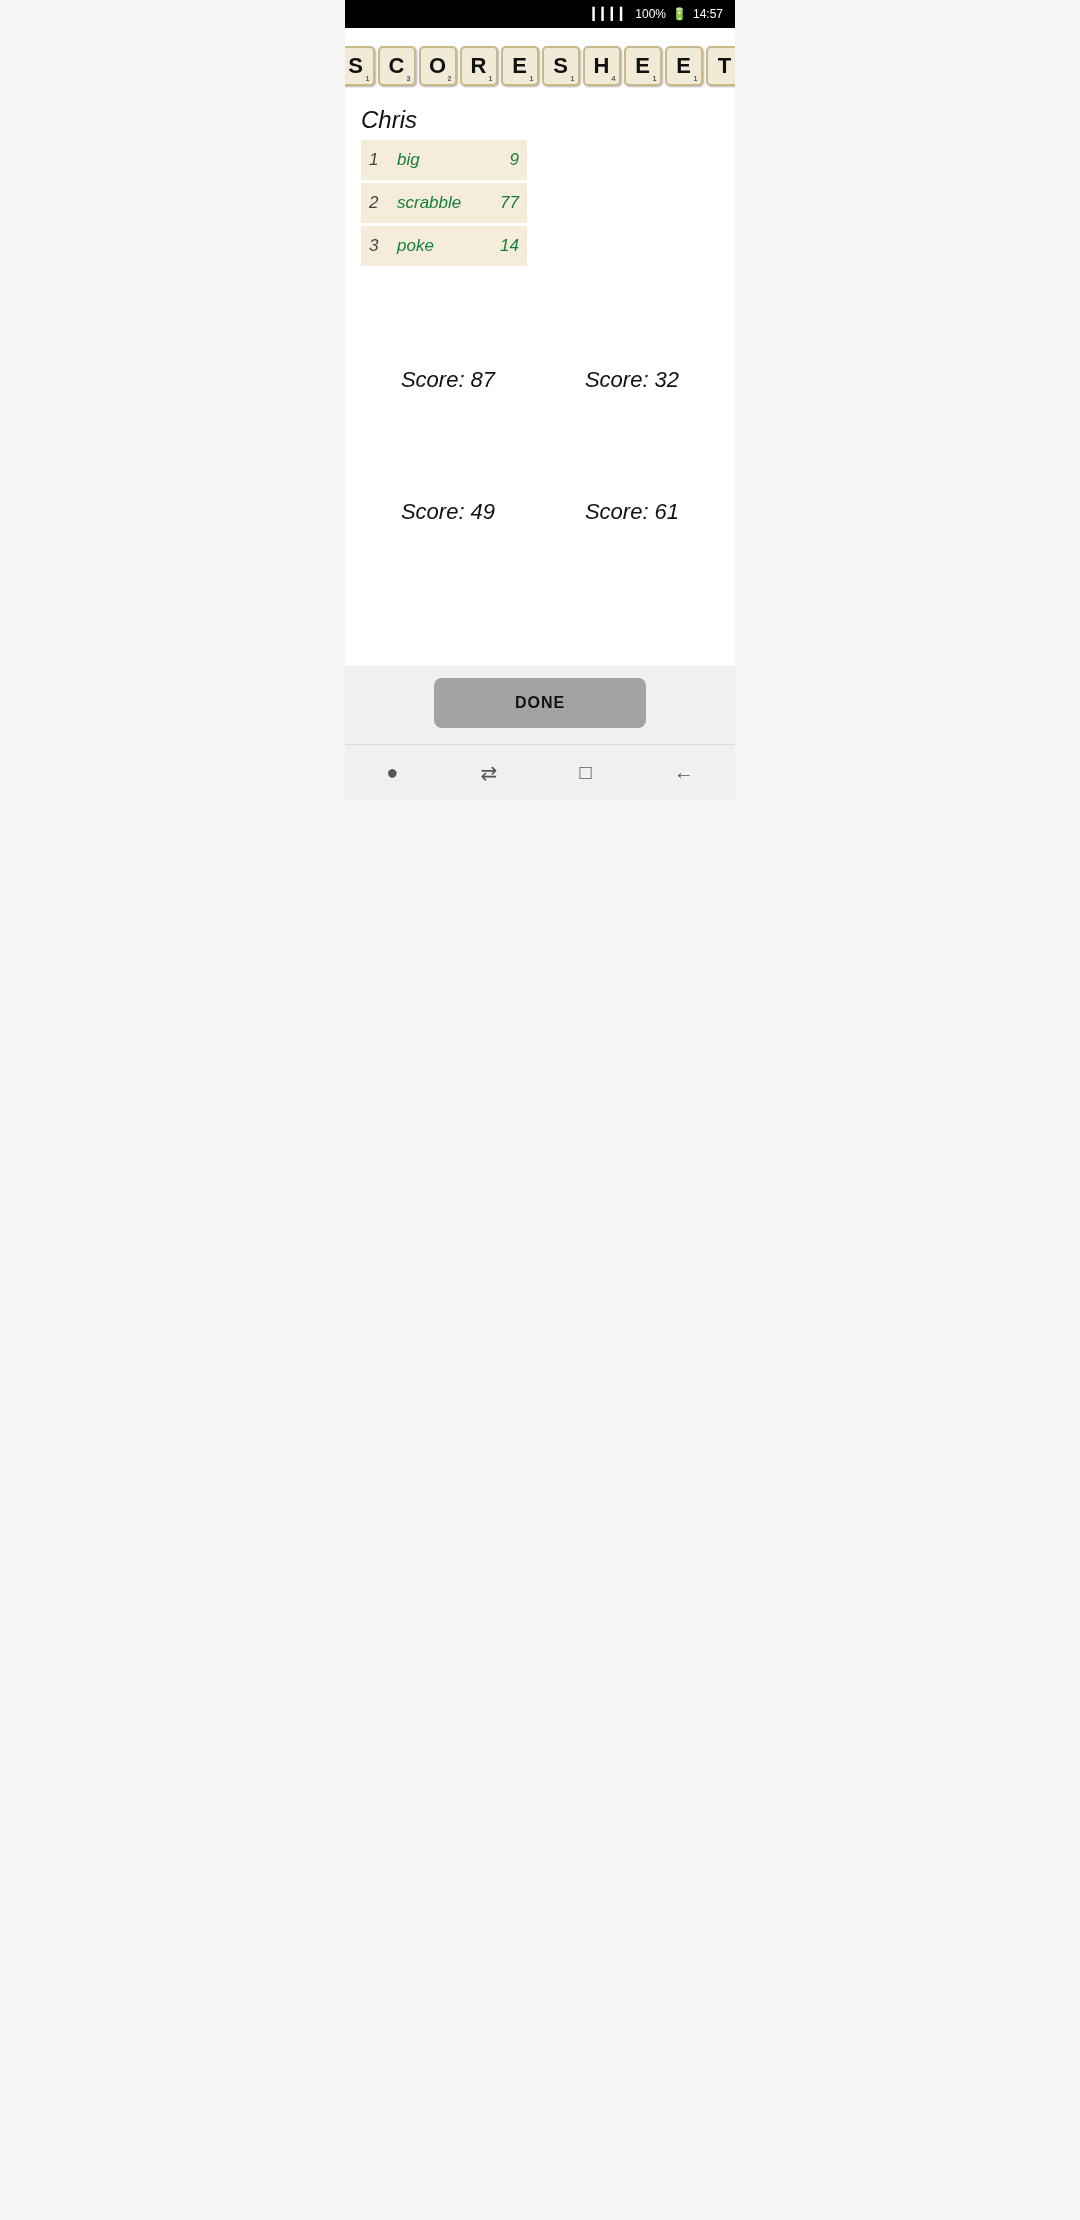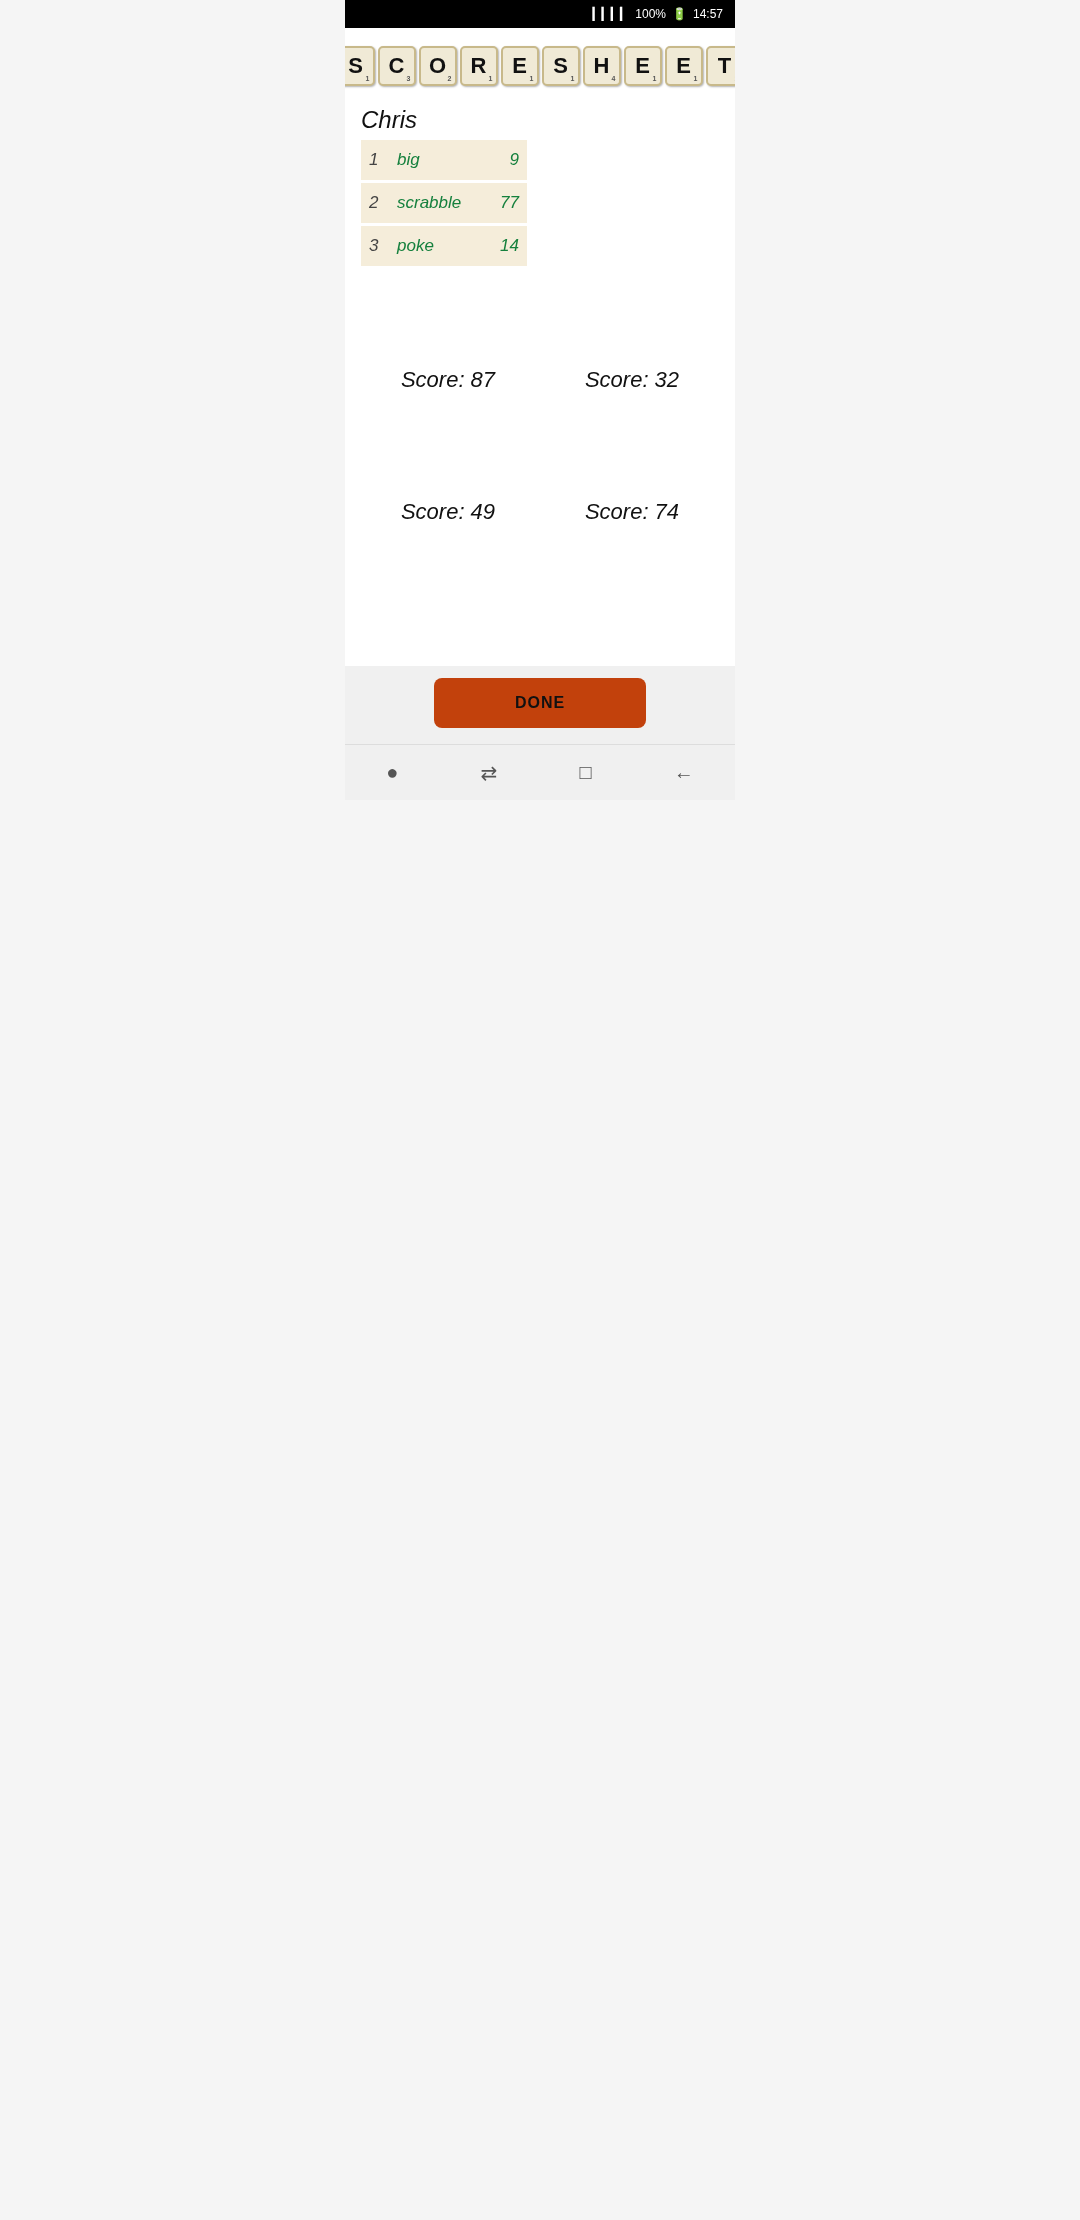--- a/index.html
+++ b/index.html
@@ -131,21 +131,21 @@
     }
 
     .done-button-container {
       display: flex;
       justify-content: center;
       padding: 12px 0 16px 0;
       background: #f0f0f0;
     }
 
     .done-button {
-      background: #c2410c;
+      background: #a3a3a3;
       border: none;
       border-radius: 8px;
       padding: 16px 81px;
       font-size: 16px;
       font-weight: bold;
       letter-spacing: 1px;
       color: #111;
       cursor: pointer;
     }
 
@@ -223,21 +223,21 @@
     <div class="score-total">Score: 32</div>
   </div>
 
   <div class="players-grid">
   </div>
 
   <div style="height: 80px;"></div>
 
   <div class="scores-row">
     <div class="score-total">Score: 49</div>
-    <div class="score-total">Score: 74</div>
+    <div class="score-total">Score: 61</div>
   </div>
 
 </div>
 
 <div class="done-button-container">
   <button class="done-button">DONE</button>
 </div>
 
 <div class="nav-bar">
   <span class="nav-icon">●</span>

